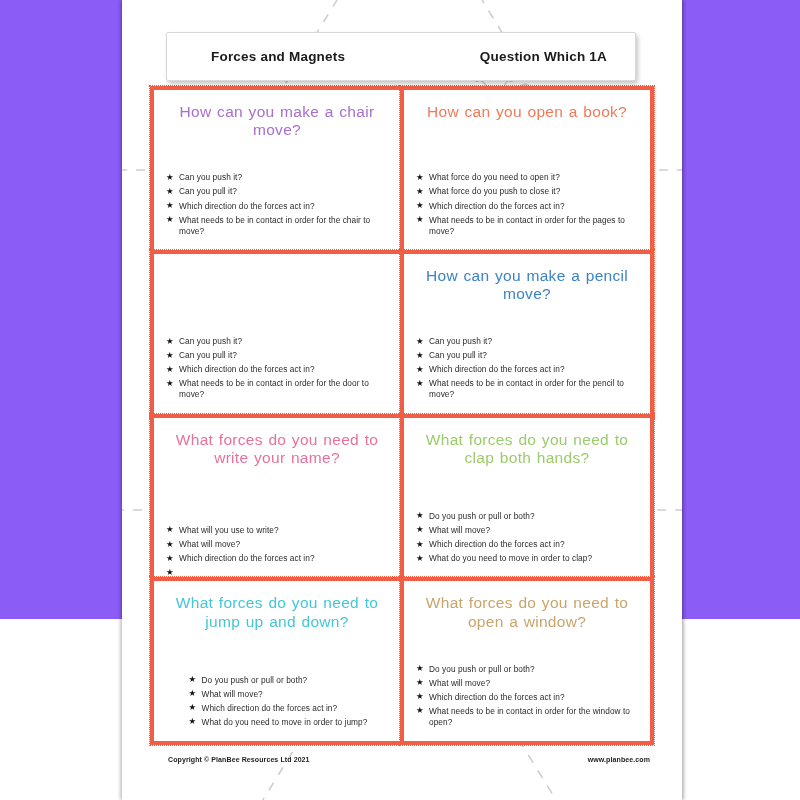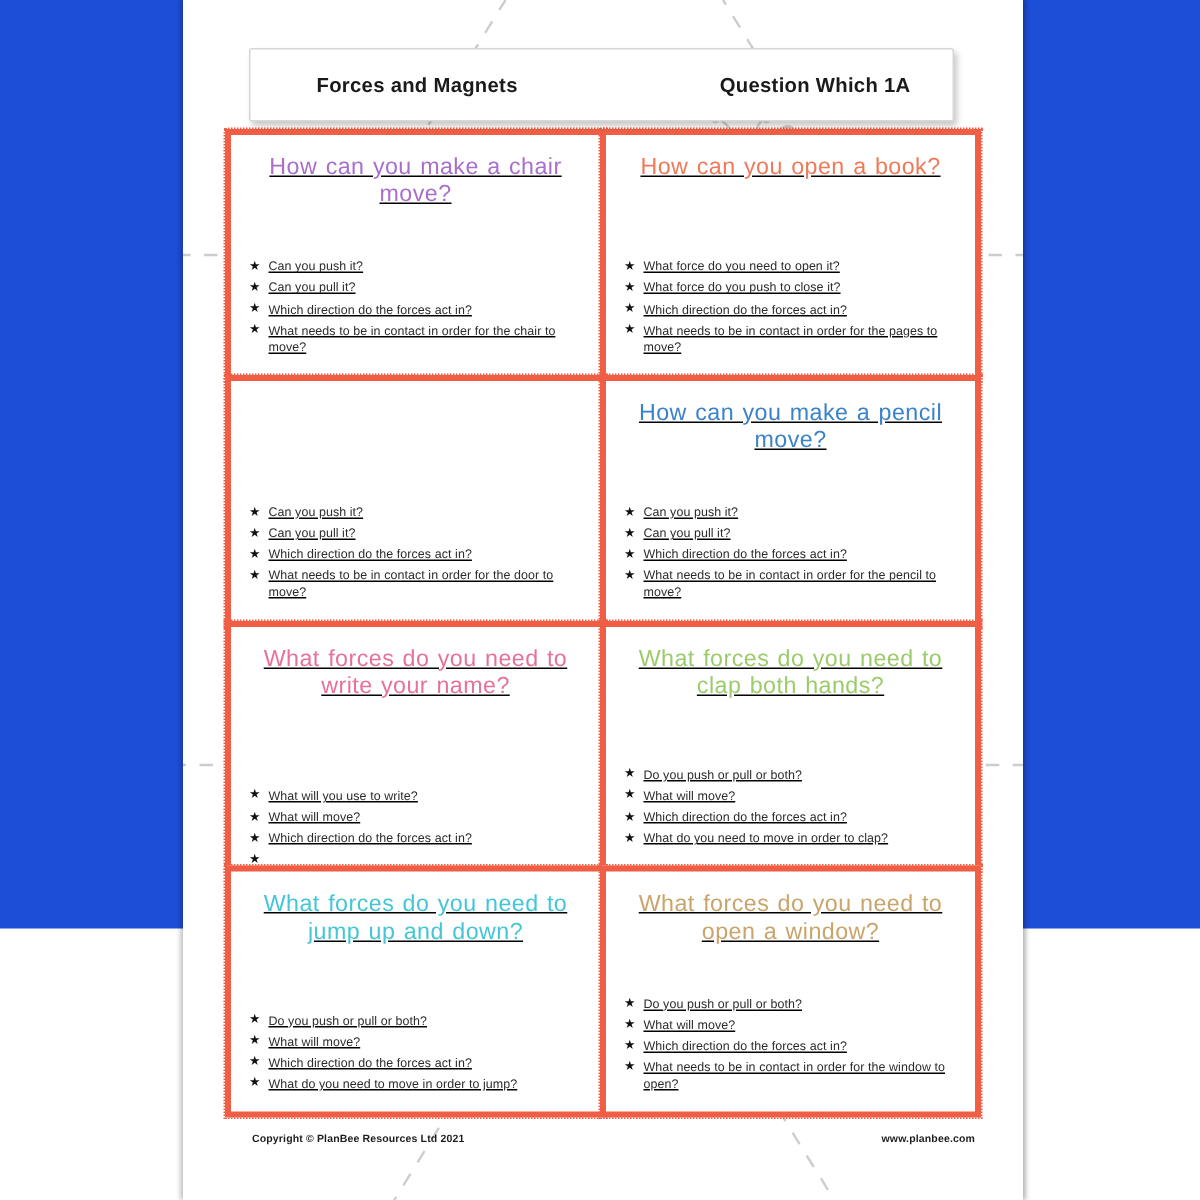--- a/index.html
+++ b/index.html
@@ -9,21 +9,21 @@
     height: 800px;
     overflow: hidden;
     background: #ffffff;
     font-family: "Liberation Sans", sans-serif;
   }
 
   #stage {
     position: relative;
     width: 800px;
     height: 619px;
-    background: #1d4ed8;
+    background: #8b5cf6;
   }
 
   
   #page {
     position: absolute;
     left: 122px;
     top: 0px;
     width: 560px;
     height: 800px;
     background: #ffffff;
@@ -90,21 +90,20 @@
     background: #ffffff;
     border: 4px solid #ef5e45;
     outline: 1px dotted #ef5e45;
     outline-offset: 0px;
     margin: -2px;
     padding: 9px 10px 6px 10px;
     box-sizing: border-box;
     display: flex;
     flex-direction: column;
     overflow: hidden;
-    text-decoration: underline;
   }
 
   .card-title {
     text-align: center;
     font-size: 15.5px;
     line-height: 1.18;
     font-weight: normal;
     letter-spacing: 0.3px;
     margin: 4px 6px 0 6px;
     word-spacing: 1px;
@@ -311,21 +310,21 @@
       <div class="card" style="border-color: rgb(239, 94, 69); outline-color: rgb(239, 94, 69);">
         <div class="card-title" style="color: rgb(156, 203, 107);">What forces do you need to clap both hands?</div>
         <ul class="card-list">
           <li style="color: rgb(43, 43, 43);"><span class="bullet" style="color: rgb(17, 17, 17);">★</span><span>Do you push or pull or both?</span></li>
           <li style="color: rgb(43, 43, 43);"><span class="bullet" style="color: rgb(17, 17, 17);">★</span><span>What will move?</span></li>
           <li style="color: rgb(43, 43, 43);"><span class="bullet" style="color: rgb(17, 17, 17);">★</span><span>Which direction do the forces act in?</span></li>
           <li style="color: rgb(43, 43, 43);"><span class="bullet" style="color: rgb(17, 17, 17);">★</span><span>What do you need to move in order to clap?</span></li>
         </ul>
       </div>
 
-      <div class="card" style="border-color: rgb(239, 94, 69); outline-color: rgb(239, 94, 69);">
+      <div class="card" style="border-color: rgb(239, 94, 69); outline-color: rgb(239, 94, 69); align-items: center;">
         <div class="card-title" style="color: rgb(69, 198, 214);">What forces do you need to jump up and down?</div>
         <ul class="card-list">
           <li style="color: rgb(43, 43, 43);"><span class="bullet" style="color: rgb(17, 17, 17);">★</span><span>Do you push or pull or both?</span></li>
           <li style="color: rgb(43, 43, 43);"><span class="bullet" style="color: rgb(17, 17, 17);">★</span><span>What will move?</span></li>
           <li style="color: rgb(43, 43, 43);"><span class="bullet" style="color: rgb(17, 17, 17);">★</span><span>Which direction do the forces act in?</span></li>
           <li style="color: rgb(43, 43, 43);"><span class="bullet" style="color: rgb(17, 17, 17);">★</span><span>What do you need to move in order to jump?</span></li>
         </ul>
       </div>
 
       <div class="card" style="border-color: rgb(239, 94, 69); outline-color: rgb(239, 94, 69); gap: 12px;">

